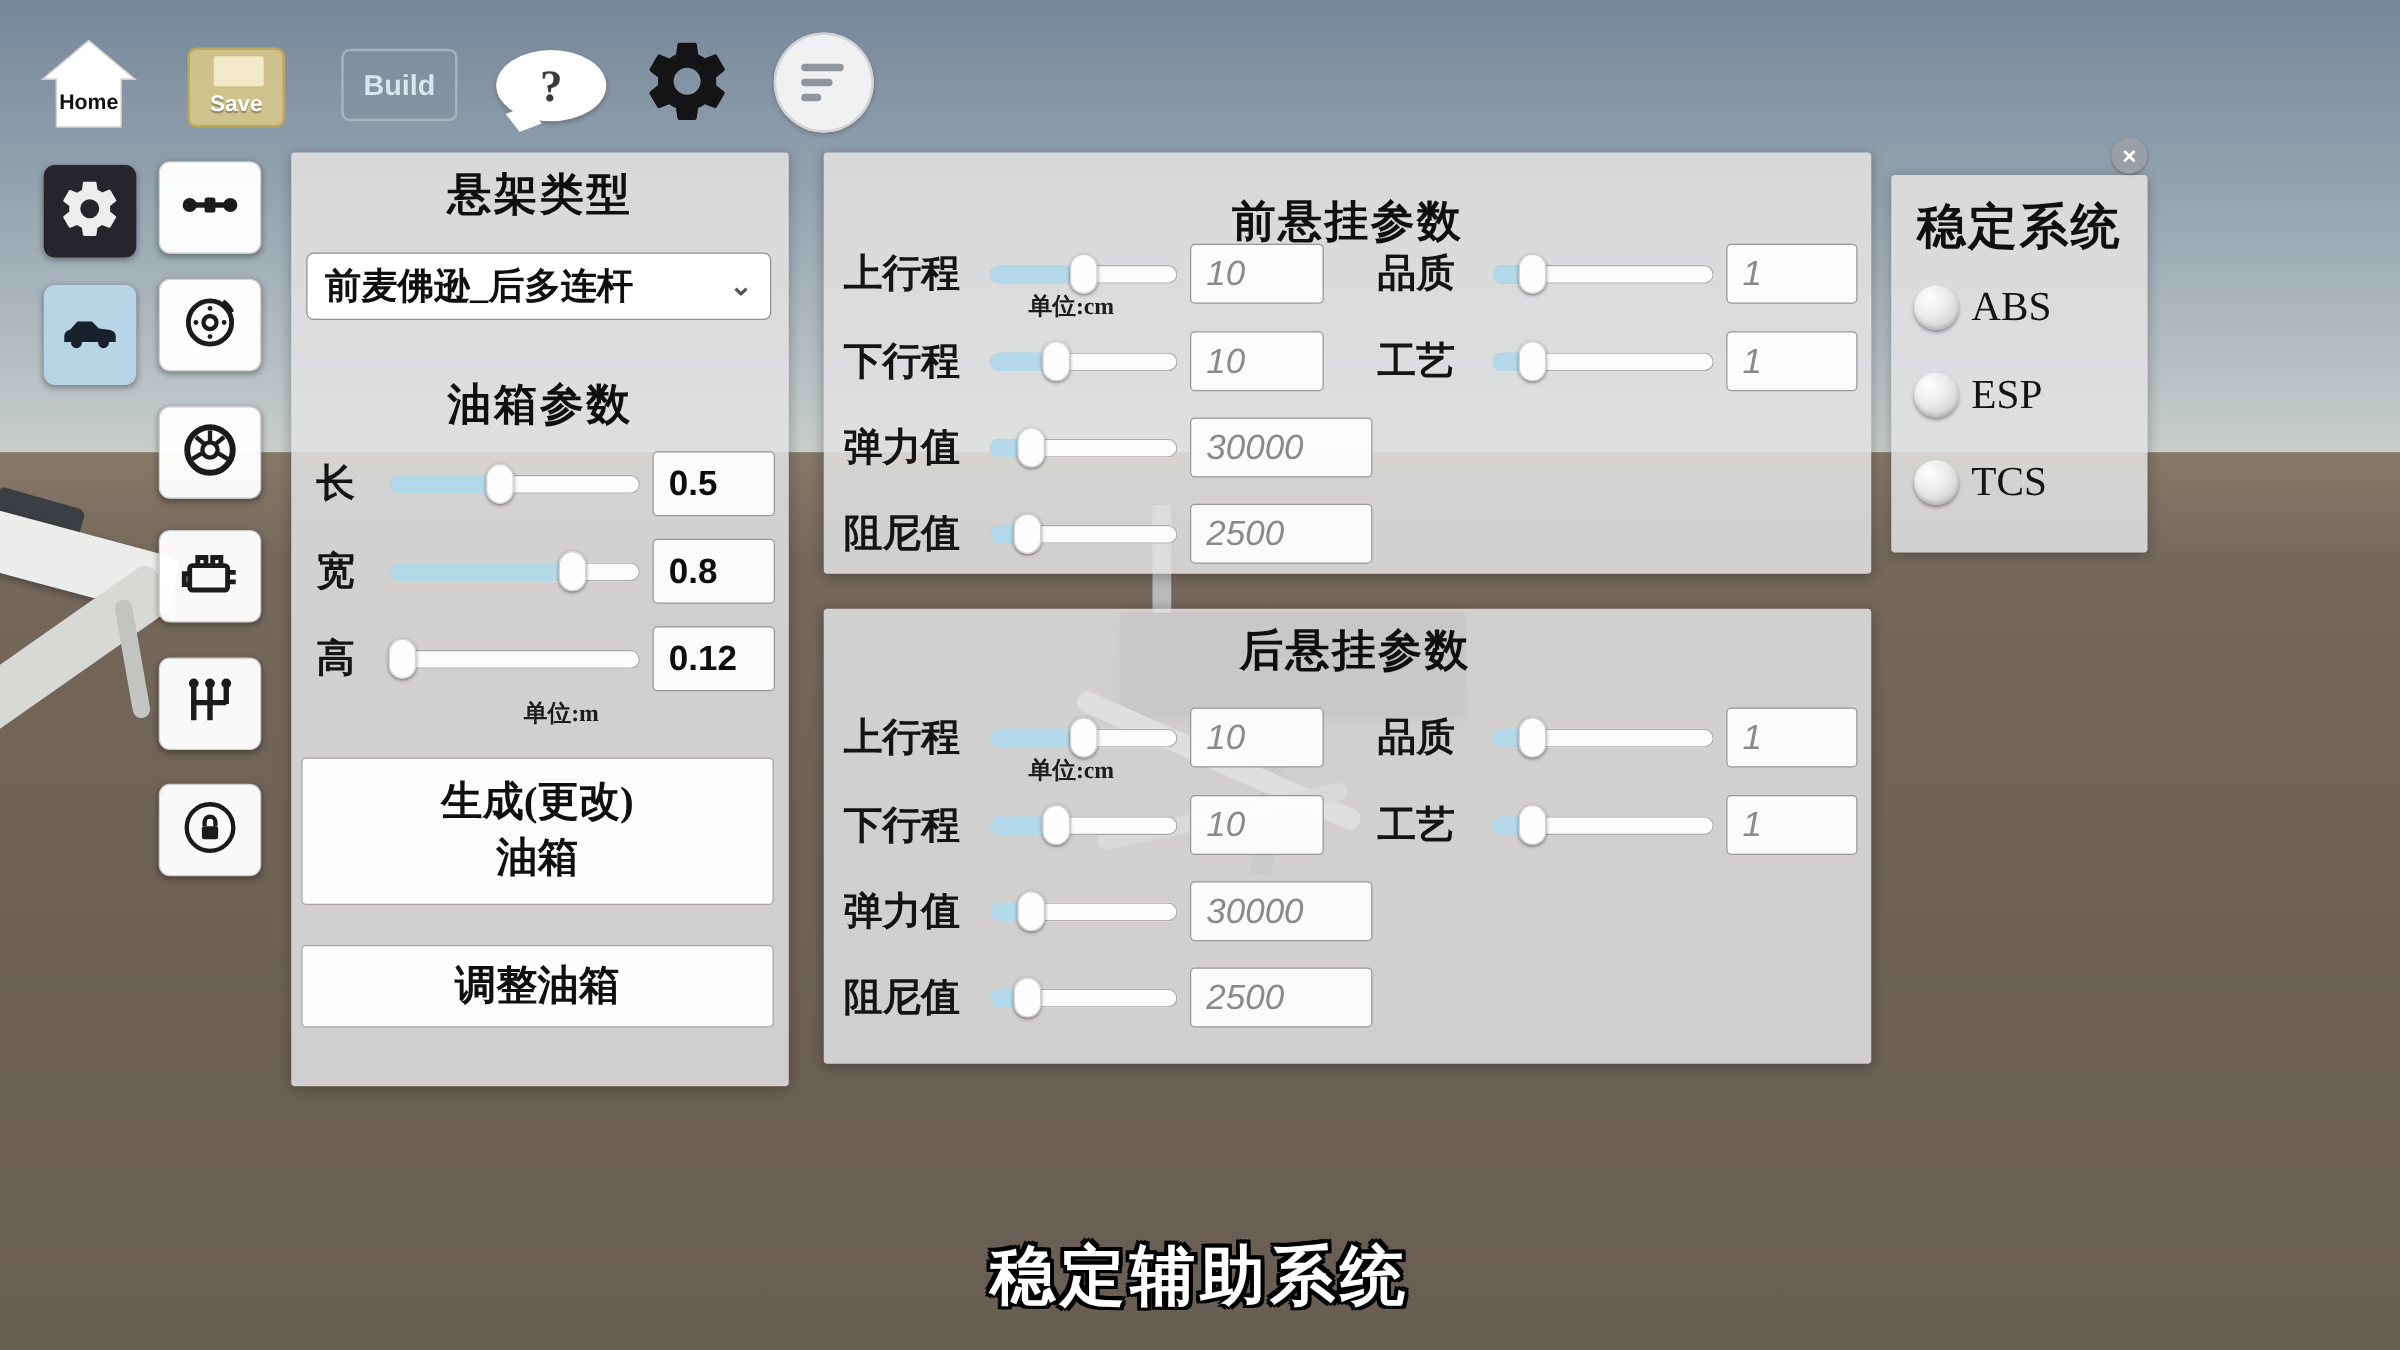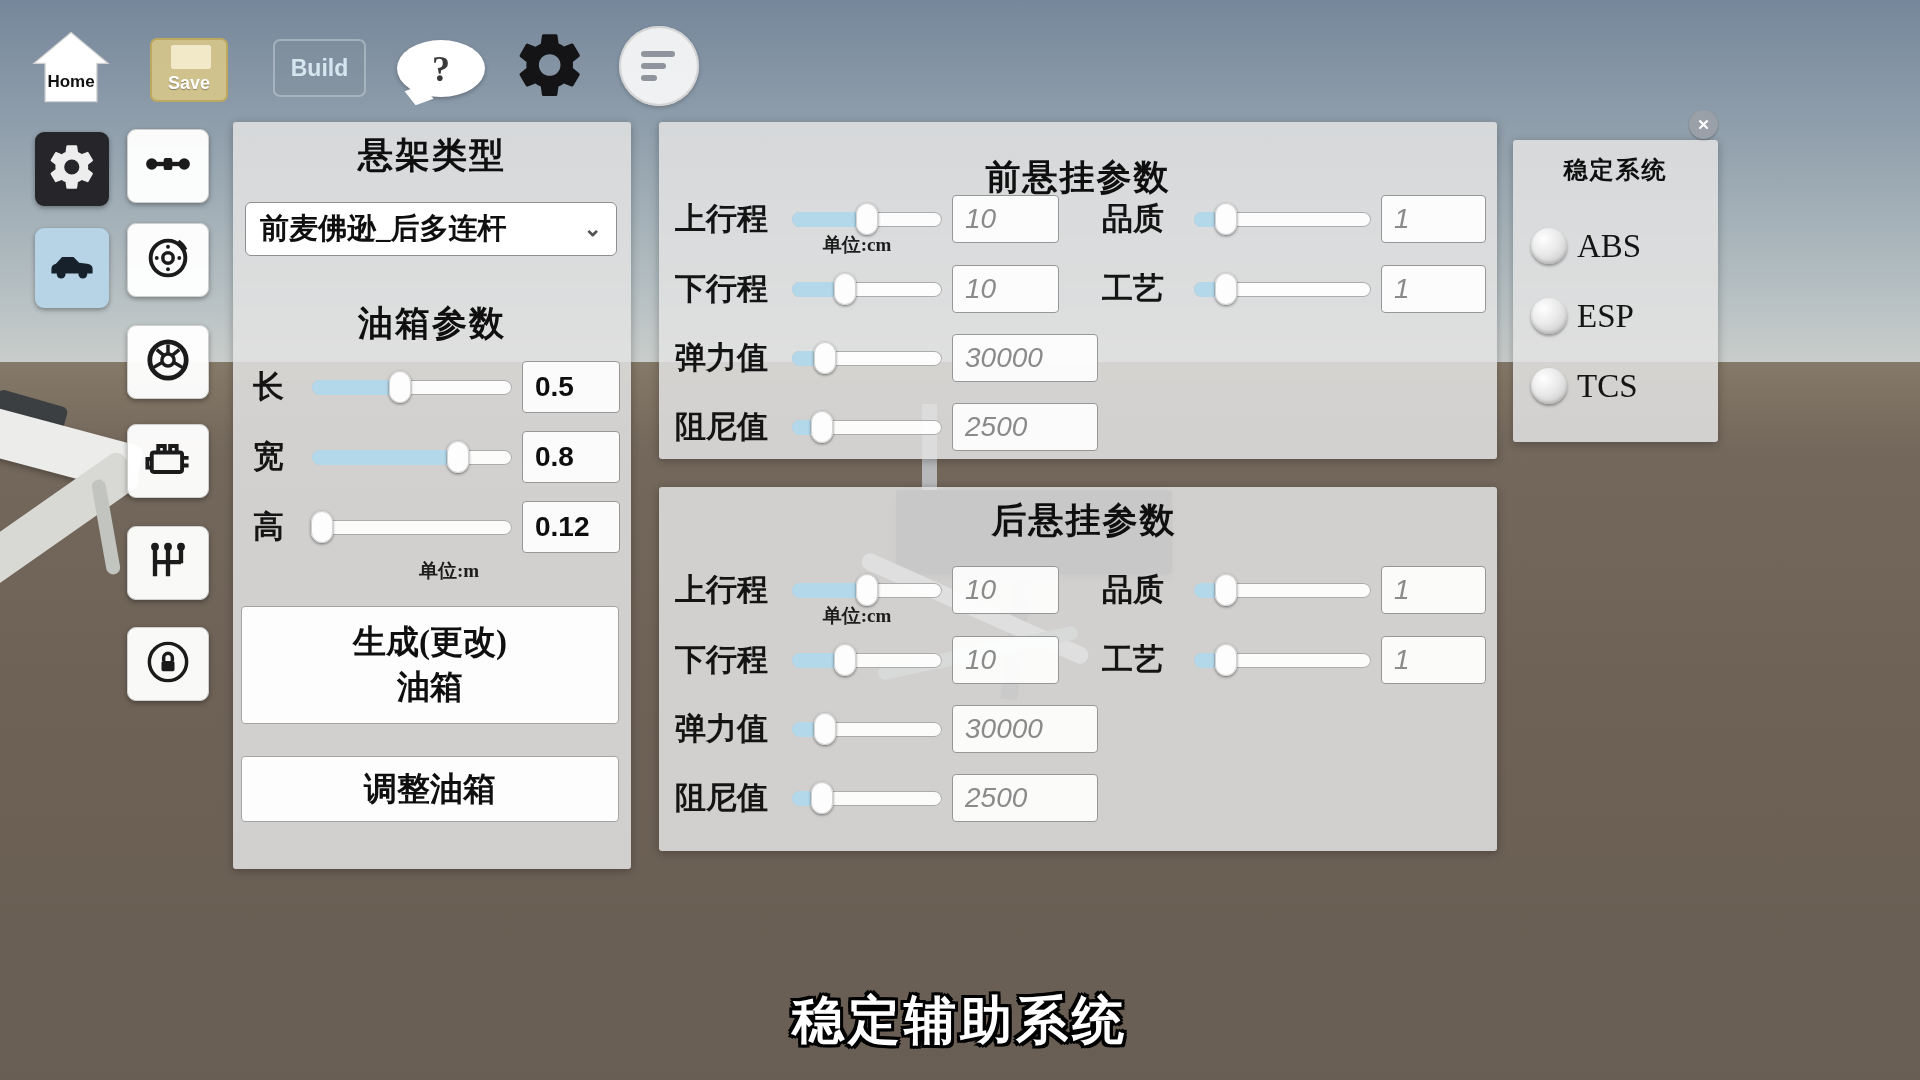--- a/index.html
+++ b/index.html
@@ -62,21 +62,21 @@
   
   .panel { position:absolute; z-index:10; background:rgba(226,226,226,.86); border-radius:3px;
            box-shadow:0 2px 10px rgba(0,0,0,.28); }
   .p-left  { left:233px; top:122px; width:398px; height:747px; }
   .p-front { left:659px; top:122px; width:838px; height:337px; }
   .p-rear  { left:659px; top:487px; width:838px; height:364px; }
   .p-stab  { left:1513px; top:140px; width:205px; height:302px; }
 
   .ptitle { position:absolute; left:0; width:100%; text-align:center;
             font:700 35px "Liberation Serif","DejaVu Serif",serif; color:#0f0f0f; letter-spacing:2px; }
-  .ptitle-sm { font-size:24px; }
+  .ptitle-sm { font-size:39px; }
 
   .dropdown { position:absolute; left:12px; top:80px; width:372px; height:54px; background:#fff;
               border:1px solid #8f8f8f; border-radius:6px; display:flex; align-items:center; padding:0 14px;
               font:700 29px "Liberation Serif","DejaVu Serif",serif; color:#0f0f0f; }
   .chev { margin-left:auto; font-size:22px; color:#555; font-style:normal; }
 
   .srow { position:absolute; display:flex; align-items:center; height:54px; }
   .lbl  { font-family:"Liberation Serif","DejaVu Serif",serif; font-weight:700; font-size:31px; color:#141414; }
   .lw59{width:59px;} .lw117{width:117px;} .lw92{width:92px;}
 

